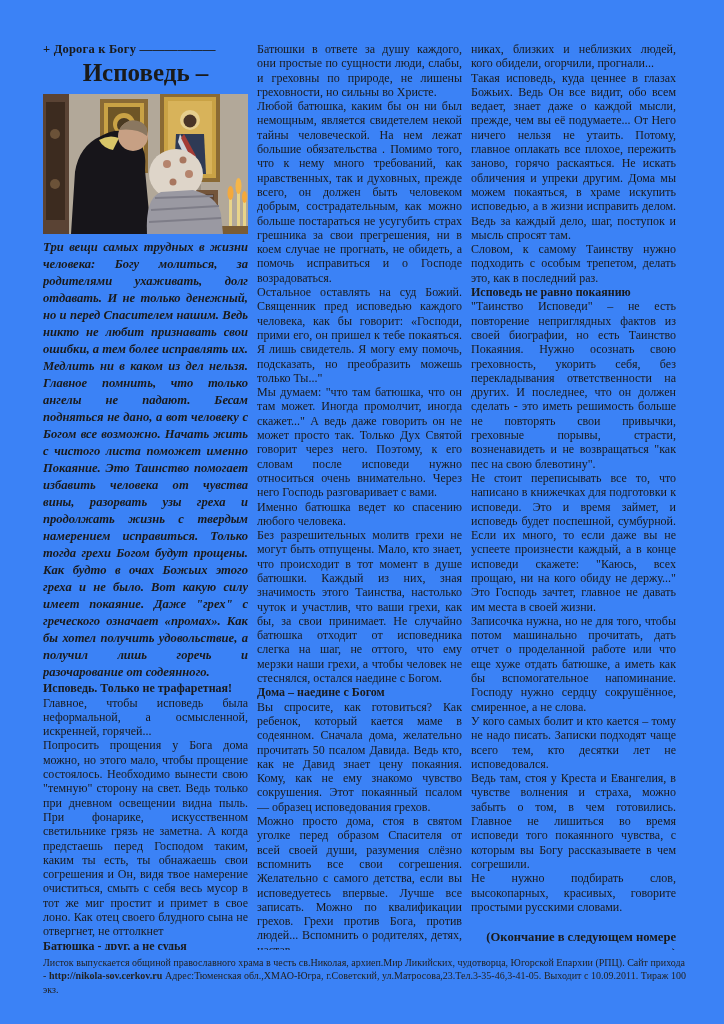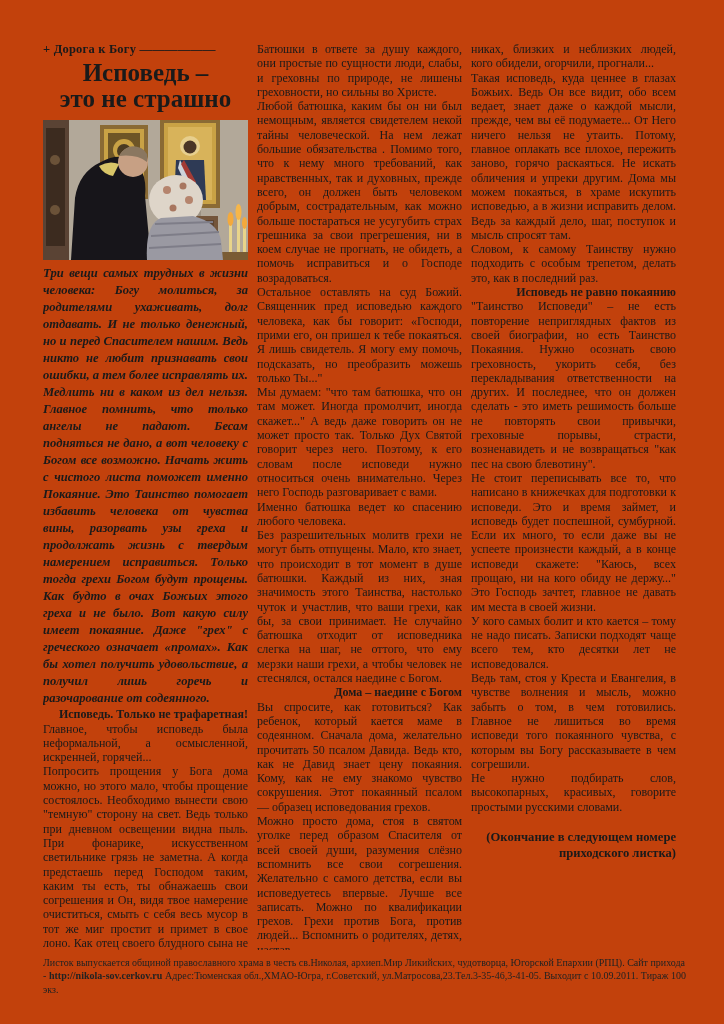--- a/index.html
+++ b/index.html
@@ -1,20 +1,20 @@
 <!DOCTYPE html>
 <html><head>
 <meta charset="utf-8">
 <style>
   html,body{margin:0;padding:0;background:#e8e8e8;}
   .page{
     position:relative;
     width:724px;height:1024px;
     margin:0 auto;
-    background:#c2410c;
+    background:#3b82f6;
     font-family:"Liberation Serif","DejaVu Serif",serif;
     color:#1a1a1a;
     overflow:hidden;
     box-sizing:border-box;
   }
   .columns{
     position:absolute;
     left:43px;top:42px;
     width:633px;height:908px;
     display:flex;gap:9px;
@@ -35,21 +35,21 @@
   }
   .page-title{
     font-weight:bold;
     font-size:25px;line-height:26px;
     text-align:center;
     margin:4px 0 8px 0;
   }
   .photo-wrap{margin:0 0 5px 0;}
   .photo-wrap svg{display:block;}
   .blk{margin:0;padding:0;}
-  h3.blk{font-size:12px;line-height:14.3px;display:block;text-align:right;}
+  h3.blk{font-size:12px;line-height:14.3px;display:block;text-align:left;}
   .lead{font-weight:bold;font-style:italic;font-size:12.6px;line-height:17px;}
   .closing{font-weight:bold;text-align:right;margin-top:16px;font-size:12.6px;line-height:15.5px;}
   .footer{
     position:absolute;
     left:43px;right:38px;bottom:28px;
     font-size:10px;line-height:13.5px;
     text-align:justify;
     color:#222;
   }
 </style>
@@ -57,21 +57,20 @@
 <body>
 
 <div class="page">
 
   <div class="columns">
 
     <div class="col">
       <div class="masthead">+ Дорога к Богу ——————</div>
       <div class="page-title">
         <div>Исповедь –</div>
-        <div>это не страшно</div>
       </div>
       <div class="photo-wrap">
         <svg width="205" height="140" viewBox="0 0 205 140" xmlns="http://www.w3.org/2000/svg">
 
           <rect x="0" y="0" width="205" height="140" fill="#a89e90"></rect>
           <rect x="26" y="0" width="179" height="140" fill="#b2a899"></rect>
           <rect x="150" y="0" width="8" height="140" fill="#9c9284"></rect>
 
           <g>
             <rect x="0" y="0" width="26" height="140" fill="#57403100"></rect>
@@ -157,22 +156,23 @@
         <p class="blk p">Можно просто дома, стоя в святом уголке перед образом Спасителя от всей своей души, разумения слёзно вспомнить все свои согрешения. Желательно с самого детства, если вы исповедуетесь впервые. Лучше все записать. Можно по квалификации грехов. Грехи против Бога, против людей... Вспомнить о родителях, детях, настав-</p>
       </div>
 
     <div class="col">
         <p class="blk p">никах, близких и неблизких людей, кого обидели, огорчили, прогнали...</p>
         <p class="blk p">Такая исповедь, куда ценнее в глазах Божьих. Ведь Он все видит, обо всем ведает, знает даже о каждой мысли, прежде, чем вы её подумаете... От Него ничего нельзя не утаить. Потому, главное оплакать все плохое, пережить заново, горячо раскаяться. Не искать обличения и упреки другим. Дома мы можем покаяться, в храме искупить исповедью, а в жизни исправить делом. Ведь за каждый дело, шаг, поступок и мысль спросят там.</p>
         <p class="blk p">Словом, к самому Таинству нужно подходить с особым трепетом, делать это, как в последний раз.</p>
         <h3 class="blk heading">Исповедь не равно покаянию</h3>
         <p class="blk p">"Таинство Исповеди" – не есть повторение неприглядных фактов из своей биографии, но есть Таинство Покаяния. Нужно осознать свою греховность, укорить себя, без перекладывания ответственности на других. И последнее, что он должен сделать - это иметь решимость больше не повторять свои привычки, греховные порывы, страсти, возненавидеть и не возвращаться "как пес на свою блевотину".</p>
         <p class="blk p">Не стоит переписывать все то, что написано в книжечках для подготовки к исповеди. Это и время займет, и исповедь будет поспешной, сумбурной. Если их много, то если даже вы не успеете произнести каждый, а в конце исповеди скажете: "Каюсь, всех прощаю, ни на кого обиду не держу..." Это Господь зачтет, главное не давать им места в своей жизни.</p>
+        <p class="blk p">Записочка нужна, но не для того, чтобы потом машинально прочитать, дать отчет о проделанной работе или что еще хуже отдать батюшке, а иметь как бы вспомогательное напоминание. Господу нужно сердцу сокрушённое, смиренное, а не слова.</p>
         <p class="blk p">У кого самых болит и кто кается – тому не надо писать. Записки подходят чаще всего тем, кто десятки лет не исповедовался.</p>
-        <p class="blk p">Ведь там, стоя у Креста и Евангелия, в чувстве волнения и мысль, можно забыть о том, в чем готовились. Главное не лишиться во время исповеди того покаянного чувства, с которым вы Богу рассказываете в чем согрешили.</p>
+        <p class="blk p">Ведь там, стоя у Креста и Евангелия, в чувстве волнения и страха, можно забыть о том, в чем готовились. Главное не лишиться во время исповеди того покаянного чувства, с которым вы Богу рассказываете в чем согрешили.</p>
         <p class="blk p">Не нужно подбирать слов, высокопарных, красивых, говорите простыми русскими словами.</p>
         <p class="blk closing">(Окончание в следующем номере приходского листка)</p>
       </div>
 
   </div>
 
   <div class="footer">
     <span>Листок выпускается общиной православного храма в честь св.Николая, архиеп.Мир Ликийских, чудотворца, Югорской Епархии (РПЦ). Сайт прихода</span>
     <br>
     <span><span>- </span><b>http://nikola-sov.cerkov.ru</b><span> Адрес:Тюменская обл.,ХМАО-Югра, г.Советский, ул.Матросова,23.Тел.3-35-46,3-41-05. Выходит с 10.09.2011. Тираж 100 экз.</span></span>

